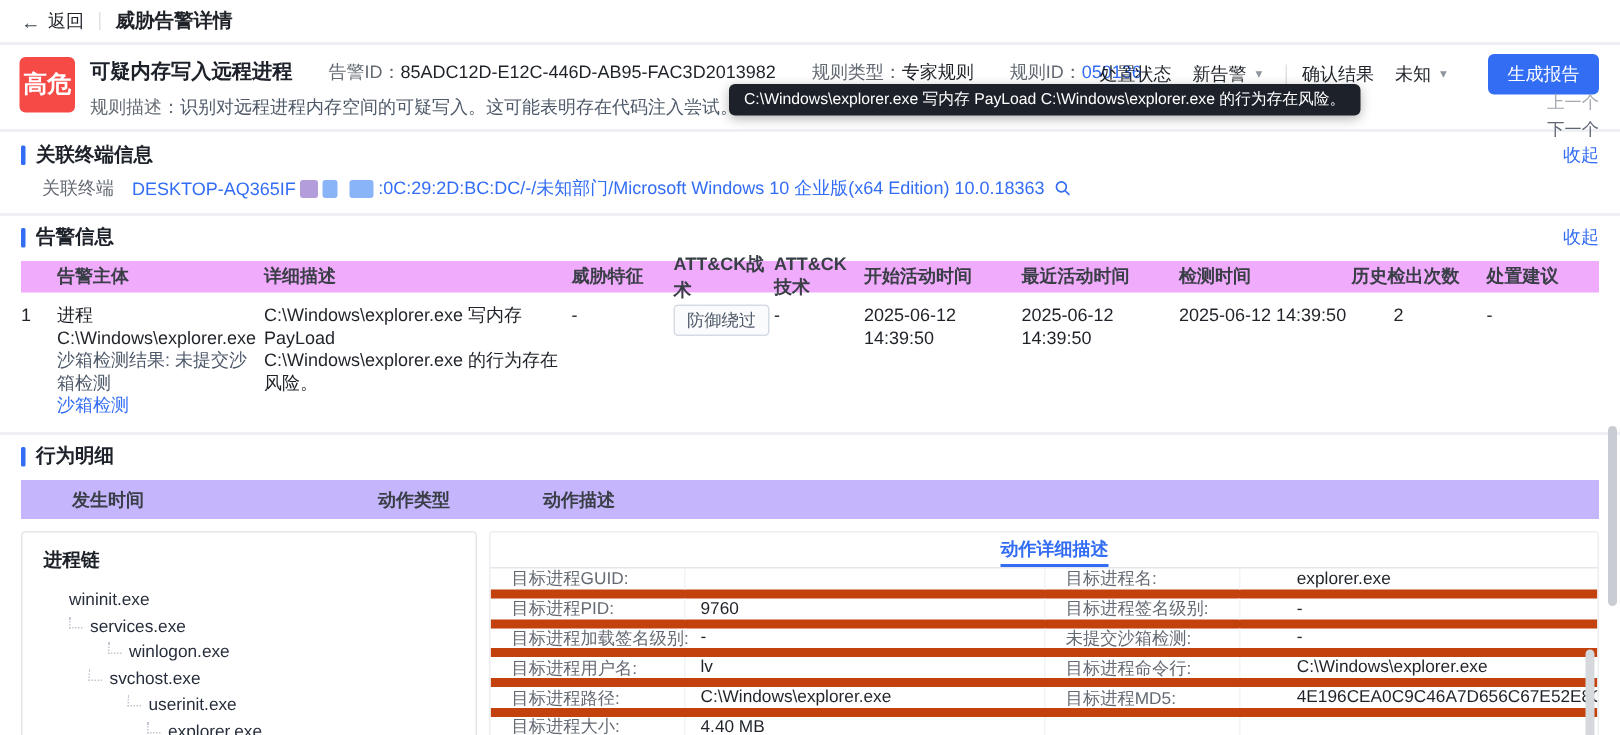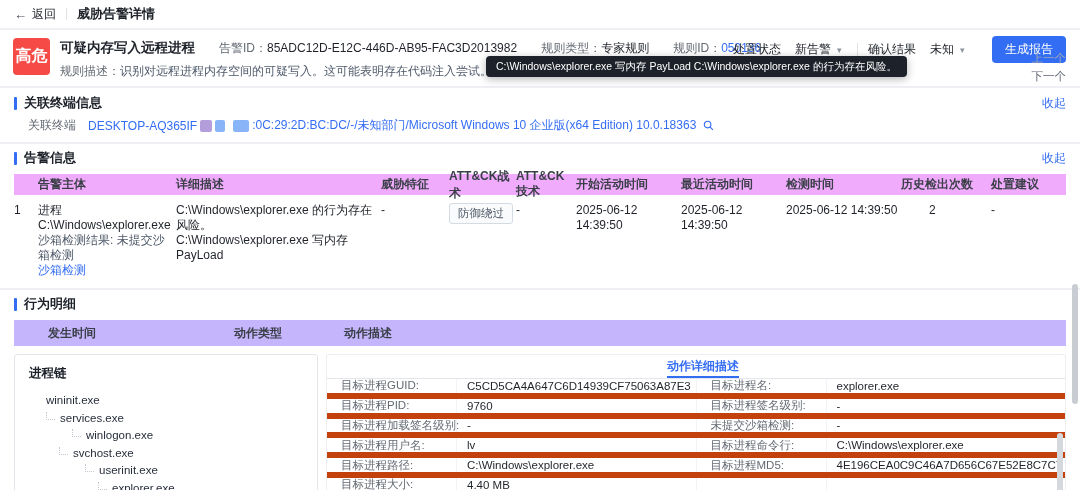--- a/index.html
+++ b/index.html
@@ -29,21 +29,21 @@
   .meta-link { color:#336df4; cursor:pointer; }
   .alert-line2 { position:absolute; left:60px; top:33px; white-space:nowrap; }
   .alert-line2 .meta-value { color:#4e5969; }
   .controls { position:absolute; top:6px; right:14px; display:flex; align-items:center; gap:10px; }
   .ctl-label { color:#1f2329; }
   .select { display:flex; align-items:center; gap:6px; padding:3px 4px; cursor:pointer; min-width:56px; }
   .chev { color:#8f959e; font-size:9px; }
   .ctl-divider { width:1px; height:14px; background:#e0e2e6; }
   .report-btn { background:#336df4; color:#fff; border:none; border-radius:4px; padding:5px 13px;
     font-size:12px; cursor:pointer; font-family:inherit; }
-  .prevnext { position:absolute; top:21px; right:14px; display:flex; flex-direction:column; align-items:flex-end; gap:3px; font-size:11.5px; }
+  .prevnext { position:absolute; top:31px; right:14px; display:flex; flex-direction:column; align-items:flex-end; gap:3px; font-size:11.5px; }
   .prev-link { color:#a3a8b0; cursor:pointer; }
   .next-link { color:#5f6672; cursor:pointer; }
 
   
   .tooltip { position:absolute; left:486px; top:56px; z-index:30; background:#1d2129; color:#fff;
     font-size:10.5px; line-height:21px; padding:0 10px; border-radius:4px; white-space:nowrap;
     box-shadow:0 2px 8px rgba(0,0,0,.3); }
 
   
   .sec-card { margin-top:2px; }
@@ -75,38 +75,38 @@
   .cell-sub2 { color:#4e5969; }
   .cell-link { color:#336df4; cursor:pointer; }
   .tac-tag { display:inline-block; border:1px solid #d5dbe3; background:#fafbfc; color:#4e5969;
     border-radius:3px; padding:2px 8px; font-size:11.5px; }
   .count-val { padding-left:28px; }
 
   
   .behavior-card { padding:4px 0 0; height:274px; }
   .bh-head { margin:6px 14px 0; height:26px; display:flex; align-items:center; background:#c4b5fd;
     font-weight:bold; color:#3a3f47; font-size:12px; }
-  .b1 { width:220px; padding-left:34px; } .b2 { width:110px; } .b3 { flex:1; }
+  .b1 { width:220px; padding-left:34px; } .b2 { width:110px;margin-left:18px; } .b3 { flex:1; }
   .panels { margin:8px 14px 0; display:flex; gap:8px; height:216px; }
 
   .proc-panel { width:304px; border:1px solid #e5e6eb; border-radius:3px; padding:8px 0 0 10px; overflow:hidden; background:#fff; }
   .proc-title { font-weight:bold; font-size:12.5px; margin:2px 0 10px 4px; color:#1d2129; }
   .tree-item { white-space:nowrap; line-height:17.5px; height:17.5px; font-size:11.5px; color:#272e3b; cursor:pointer; }
   .tconn { display:inline-block; width:9px; height:8px; border-left:1px dotted #c2c7d0;
     border-bottom:1px dotted #c2c7d0; margin-right:5px; transform:translateY(-2px); }
 
   .detail-panel { flex:1; position:relative; overflow:hidden; border:1px solid #eceef2; border-radius:3px;
     display:flex; flex-direction:column; background:#fff; }
   .tab-bar { height:24px; border-bottom:1px solid #e5e6eb; display:flex; padding-left:14px; flex-shrink:0;justify-content:center; }
   .tab-active { color:#336df4; font-size:12px; font-weight:bold; line-height:22px;
     border-bottom:2px solid #336df4; cursor:pointer; }
   .kv-grid { flex:1; overflow:hidden; }
   .kv-row { display:flex; height:19.8px; border-bottom:6px solid #c2410c; font-size:11.5px; align-items:stretch; }
   .kv-half { flex:1; display:flex; align-items:center; min-width:0; }
-  .kv-half + .kv-half { border-left:1px solid #f1f3f7; }
+  .kv-half + .kv-half { border-left:1px solid #f1f3f7;gap:28px; }
   .kv-label { width:130px; padding-left:14px; color:#646a73; flex-shrink:0; white-space:nowrap;
     display:flex; align-items:center; height:100%; border-right:1px solid #f1f3f7; }
   .kv-value { color:#1f2329; white-space:nowrap; overflow:hidden; display:flex; align-items:center;
     gap:3px; padding:0 6px 0 10px; }
 
   .panel-scrollbar { position:absolute; right:2px; top:78px; width:6px; height:62px;
     background:#d5d8dd; border-radius:3px; }
   .page-scrollbar { position:absolute; right:2px; top:284px; width:6px; height:120px;
     background:#c9ccd2; border-radius:3px; z-index:40; }
 
@@ -207,22 +207,22 @@
     <span class="c-adv">处置建议</span>
   </div>
   <div class="tbl-row">
     <span class="c-idx cell-line">1</span>
     <span class="c-sub">
       <div class="cell-line">进程 C:\Windows\explorer.exe</div>
       <div class="cell-line cell-sub2">沙箱检测结果: 未提交沙箱检测</div>
       <div class="cell-line cell-link">沙箱检测</div>
     </span>
     <span class="c-desc">
+      <div class="cell-line">C:\Windows\explorer.exe 写内存 PayLoad</div>
       <div class="cell-line">C:\Windows\explorer.exe 的行为存在风险。</div>
-      <div class="cell-line">C:\Windows\explorer.exe 写内存 PayLoad</div>
     </span>
     <span class="c-threat cell-line">-</span>
     <span class="c-tac">
       <span class="tac-tag">防御绕过</span>
     </span>
     <span class="c-tech cell-line">-</span>
     <span class="c-start cell-line">2025-06-12 14:39:50</span>
     <span class="c-recent cell-line">2025-06-12 14:39:50</span>
     <span class="c-detect cell-line">2025-06-12 14:39:50</span>
     <span class="c-count cell-line count-val">2</span>
@@ -258,23 +258,20 @@
 
     <div class="detail-panel">
       <div class="tab-bar">
         <span class="tab-active">动作详细描述</span>
       </div>
       <div class="kv-grid">
 
         <div class="kv-row">
           <span class="kv-half">
               <span class="kv-label">目标进程GUID:</span>
-              <span class="kv-value">
-                <span>C5CD5CA4A647C6D14939CF75063A87E3</span>
-              </span>
             </span>
           <span class="kv-half">
               <span class="kv-label">目标进程名:</span>
               <span class="kv-value">
                 <span>explorer.exe</span>
               </span>
             </span>
         </div>
         <div class="kv-row">
           <span class="kv-half">

